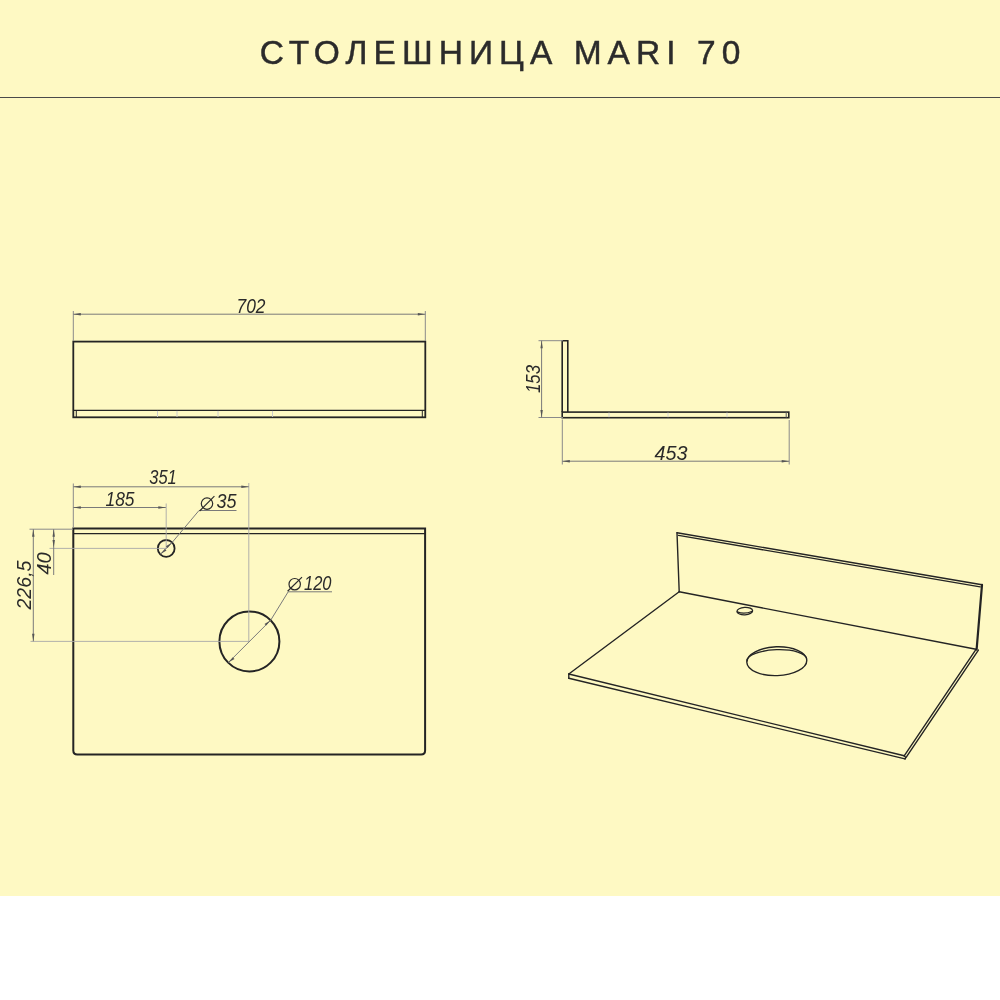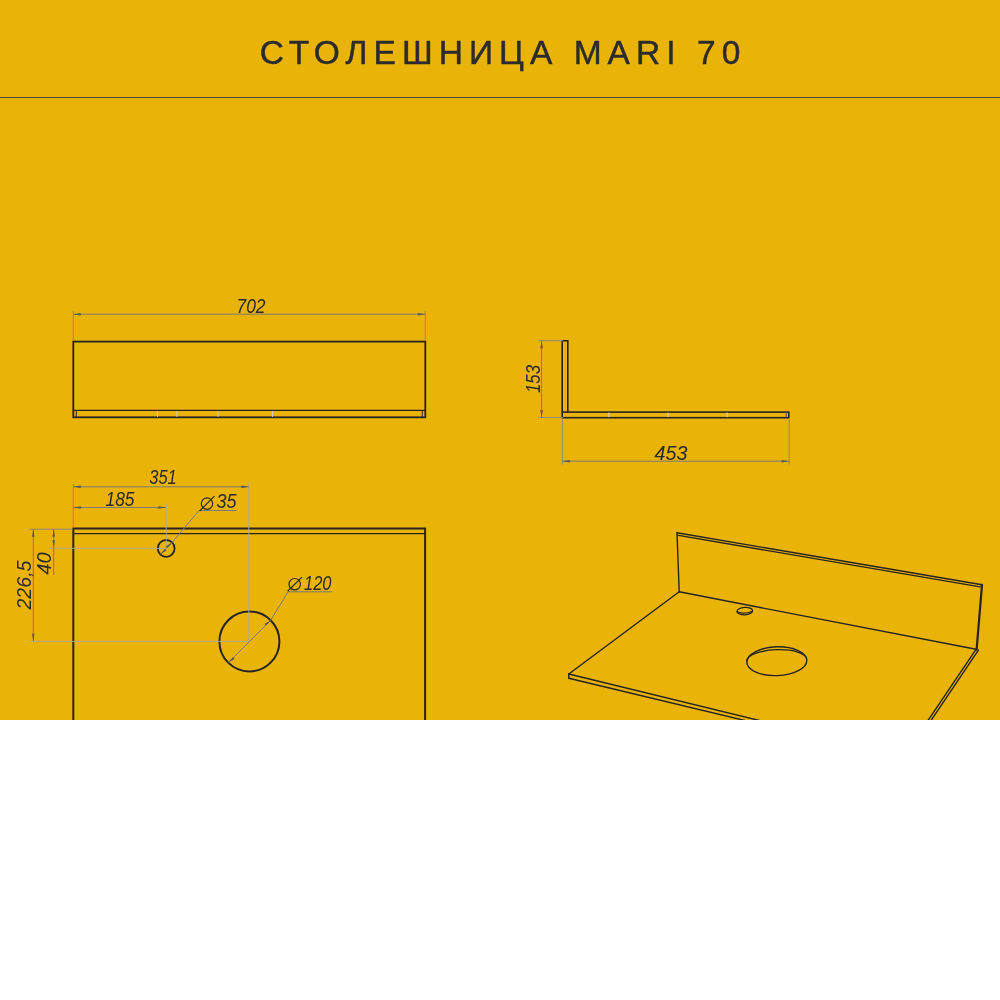--- a/index.html
+++ b/index.html
@@ -1,16 +1,16 @@
 <!DOCTYPE html>
 <html><head>
 <meta charset="utf-8">
 <style>
   html,body{margin:0;padding:0;background:#ffffff;}
-  .page{width:1000px;height:720px;position:relative;background:#eab308;overflow:hidden;
+  .page{width:1000px;height:896px;position:relative;background:#fef9c3;overflow:hidden;
         font-family:"Liberation Sans", sans-serif;}
   svg{position:absolute;left:0;top:0;}
   .dimtxt{font-family:"Liberation Sans", sans-serif;font-style:italic;font-size:20px;
           fill:#2a2a2a;letter-spacing:0px;}
 </style>
 </head>
 <body>
 <div class="page">
 <svg width="1000" height="1000" viewBox="0 0 1000 1000">
 

